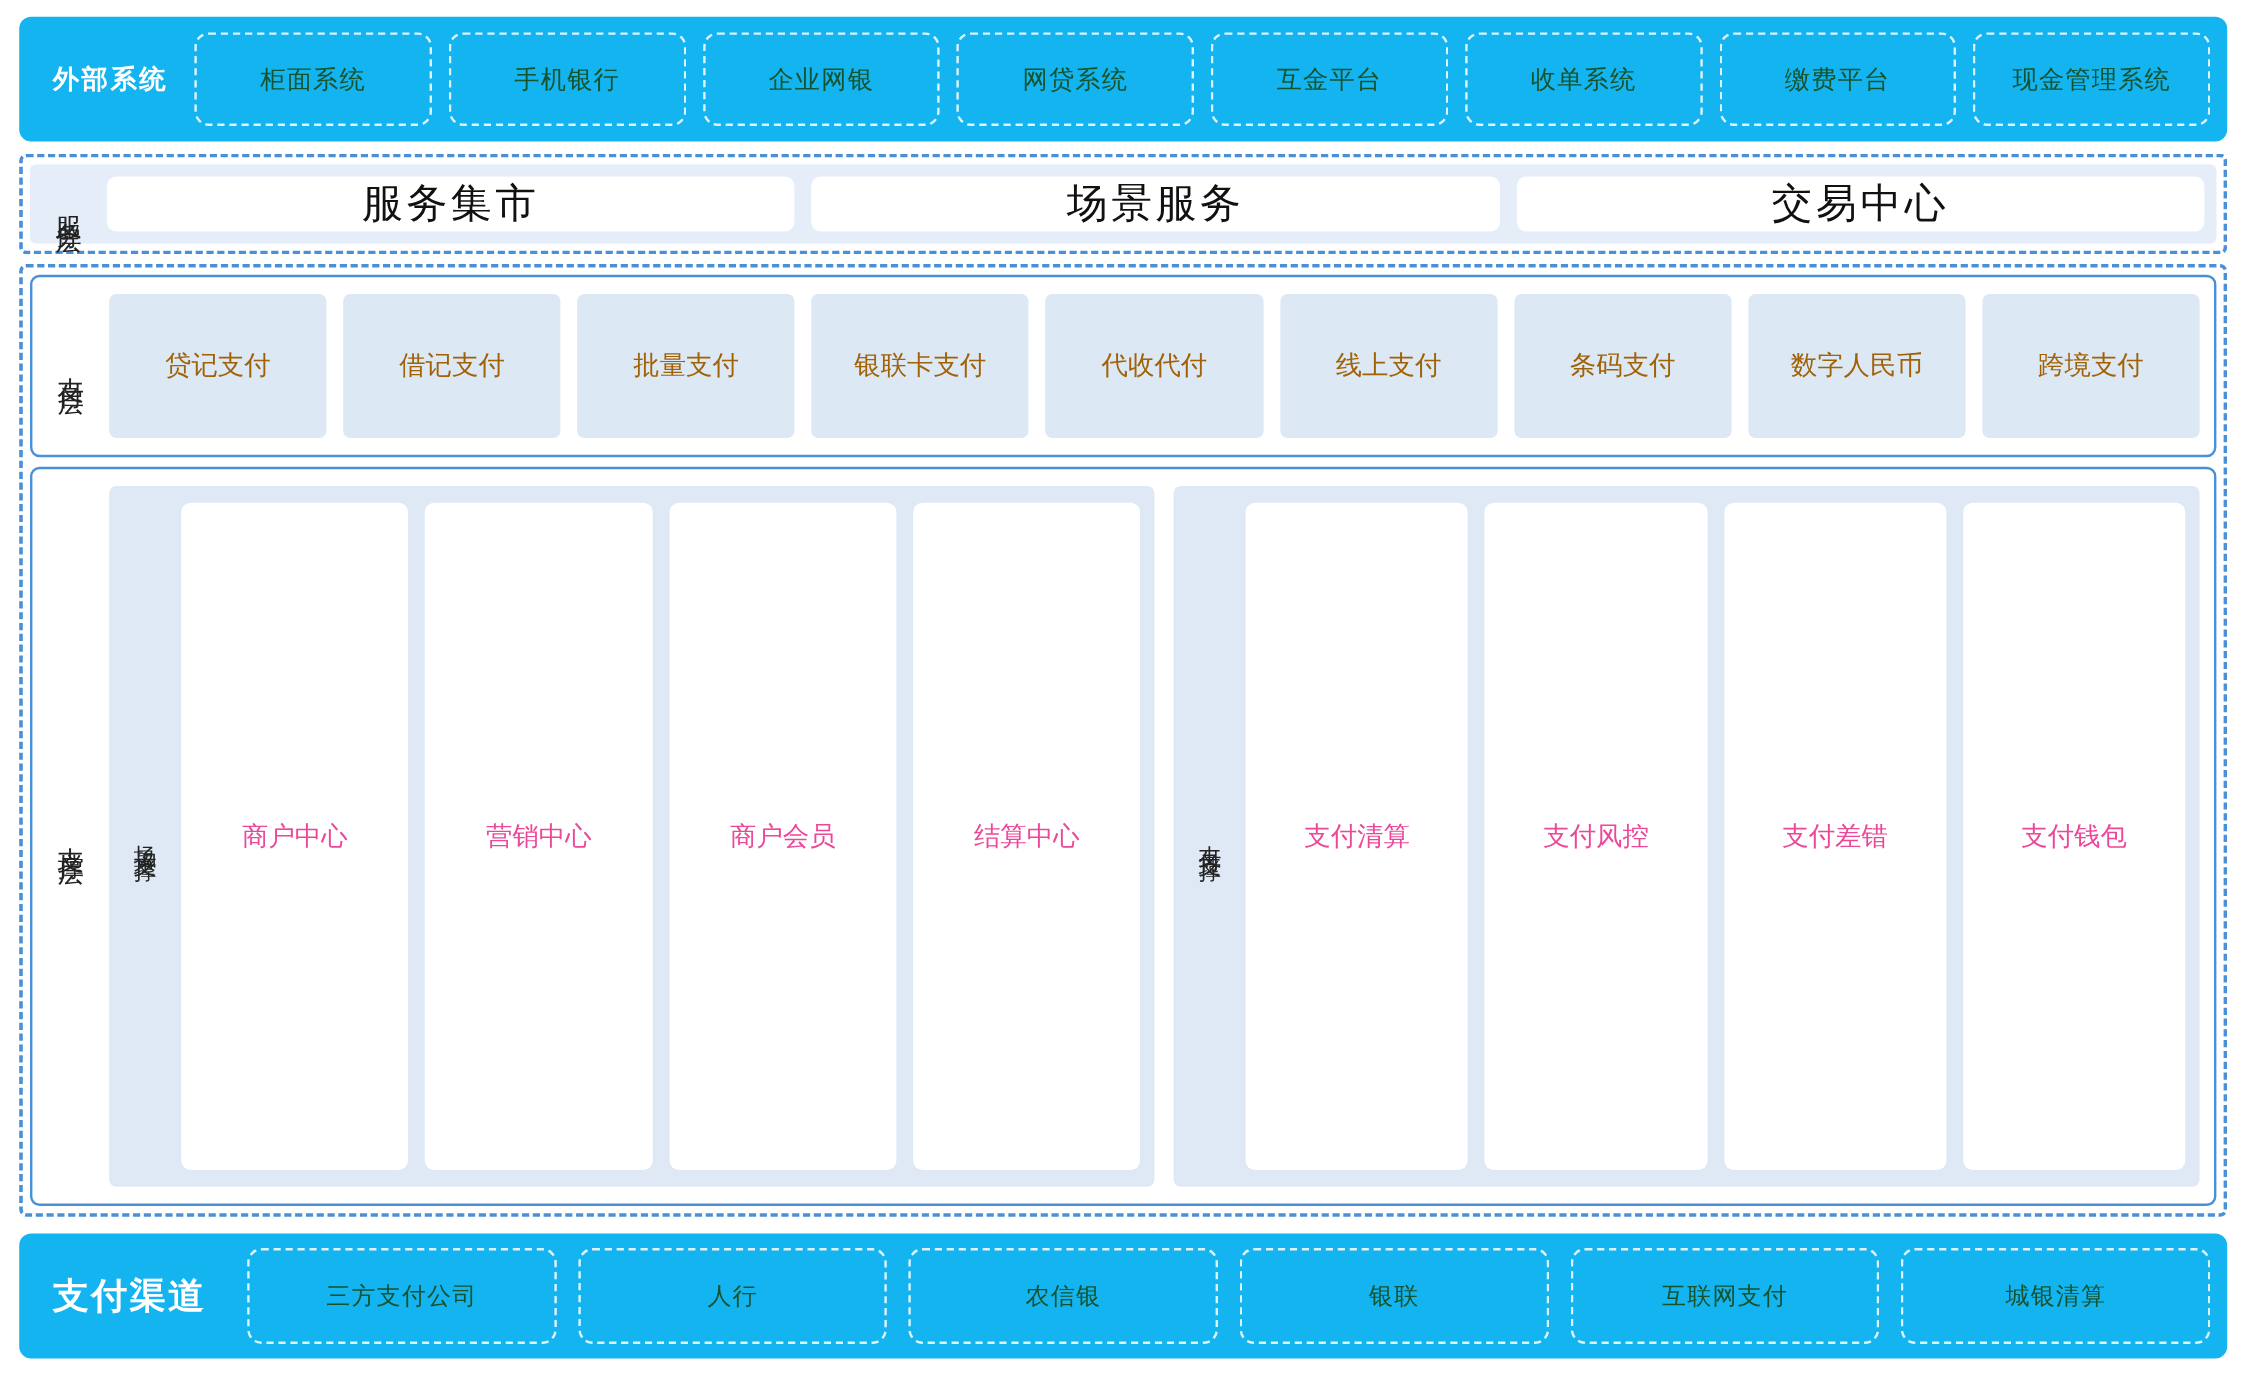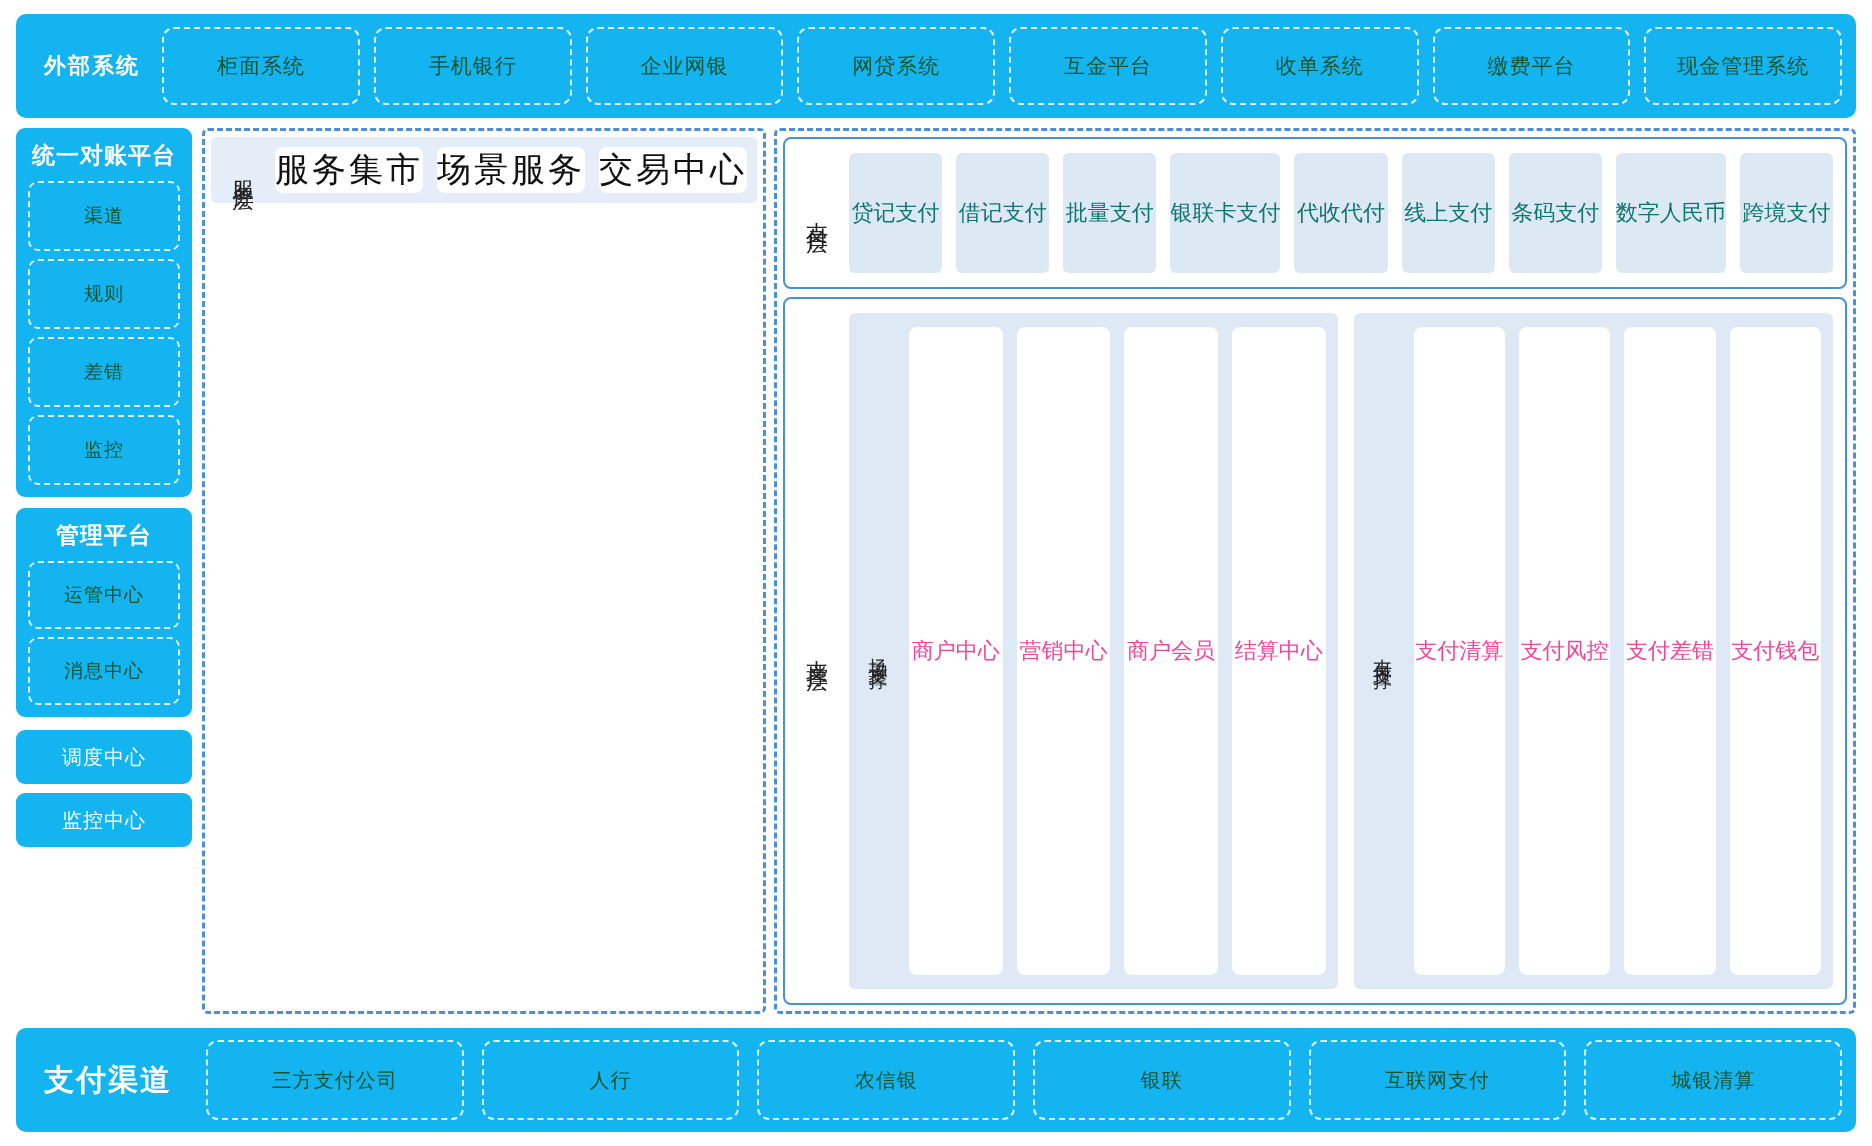--- a/index.html
+++ b/index.html
@@ -110,21 +110,21 @@
   }
   #panel-reconciliation{flex:0 0 auto;}
   #panel-reconciliation .dash-chip{min-height:46px;}
   #panel-management{flex:0 0 auto;margin-top:2px;}
   #chip-dispatch-center{height:54px;flex:0 0 54px;margin-top:4px;}
   #chip-monitor-center{height:54px;flex:0 0 54px;}
 
   
   .right-col{
     flex:1 1 auto;
-    display:flex;flex-direction:row;
+    display:flex;flex-direction:column;
     gap:8px;
     min-height:0;
   }
 
   .dashed-group{
     border:3px dashed #4a90d9;
     border-radius:6px;
     background:transparent;
     box-sizing:border-box;
     padding:6px;
@@ -185,21 +185,21 @@
     display:flex;gap:14px;align-items:stretch;
   }
   .pay-card{
     flex:1 1 0;
     background:#dde8f5;
     border-radius:6px;
     display:flex;align-items:center;justify-content:center;
     font-size:22px;
     text-align:center;
     white-space:nowrap;
-    color:#0f766e;
+    color:#a16207;
     min-height:120px;
   }
 
   
   #support-layer{flex:1 1 auto;min-height:0;align-items:stretch;}
   #support-layer .layer-label{flex:0 0 40px;font-size:22px;letter-spacing:6px;}
   .support-groups{
     flex:1 1 auto;
     display:flex;gap:16px;align-items:stretch;
   }
@@ -275,39 +275,20 @@
       <div class="dash-chip">网贷系统</div>
       <div class="dash-chip">互金平台</div>
       <div class="dash-chip">收单系统</div>
       <div class="dash-chip">缴费平台</div>
       <div class="dash-chip">现金管理系统</div>
     </div>
   </div>
 
   <div class="middle">
 
-    <div class="left-col">
-
-      <div class="panel" id="panel-reconciliation">
-        <div class="panel-title">统一对账平台</div>
-        <div class="dash-chip">渠道</div>
-        <div class="dash-chip">规则</div>
-        <div class="dash-chip">差错</div>
-        <div class="dash-chip">监控</div>
-      </div>
-
-      <div class="panel" id="panel-management">
-        <div class="panel-title">管理平台</div>
-        <div class="dash-chip">运管中心</div>
-        <div class="dash-chip">消息中心</div>
-      </div>
-
-      <div class="solid-chip" id="chip-dispatch-center">调度中心</div>
-      <div class="solid-chip" id="chip-monitor-center">监控中心</div>
-    </div>
 
     <div class="right-col">
 
       <div class="dashed-group" id="service-group">
         <div class="layer-band">
           <div class="layer-label">服务层</div>
           <div class="layer-cards">
             <div class="big-card">服务集市</div>
             <div class="big-card">场景服务</div>
             <div class="big-card">交易中心</div>

